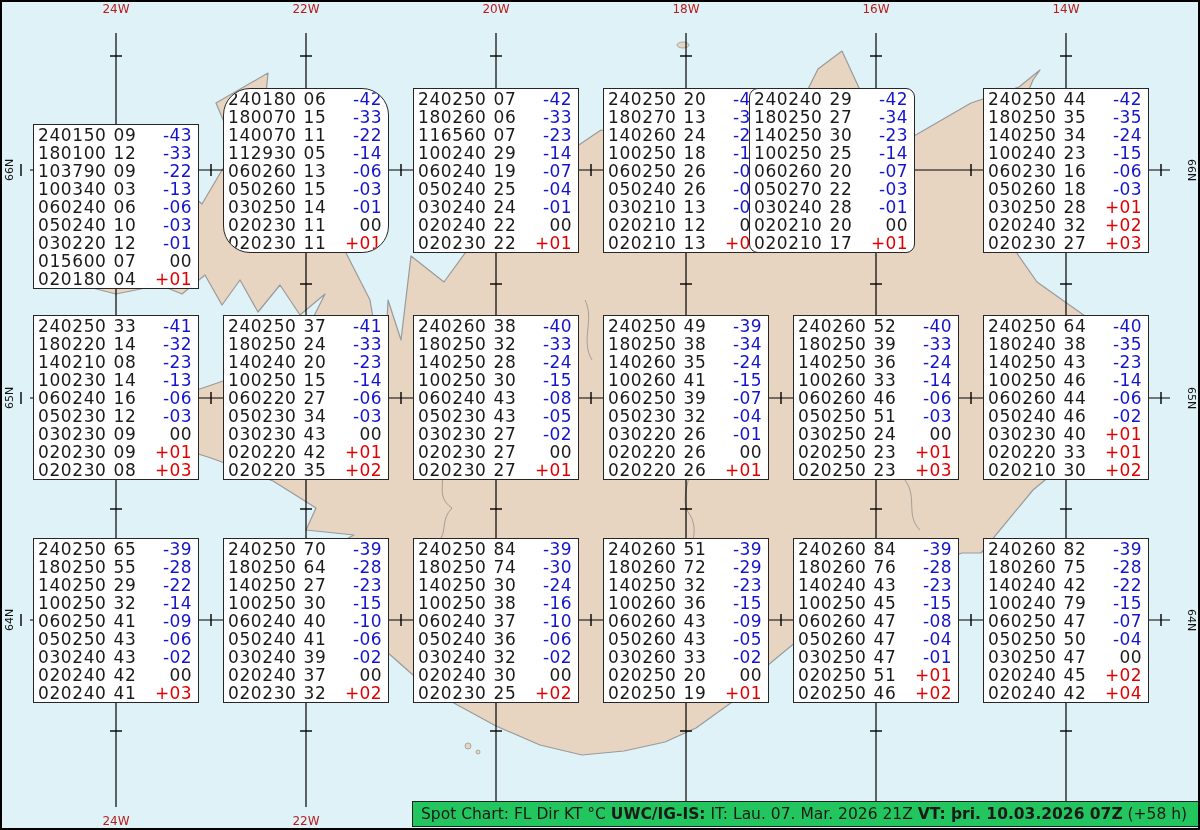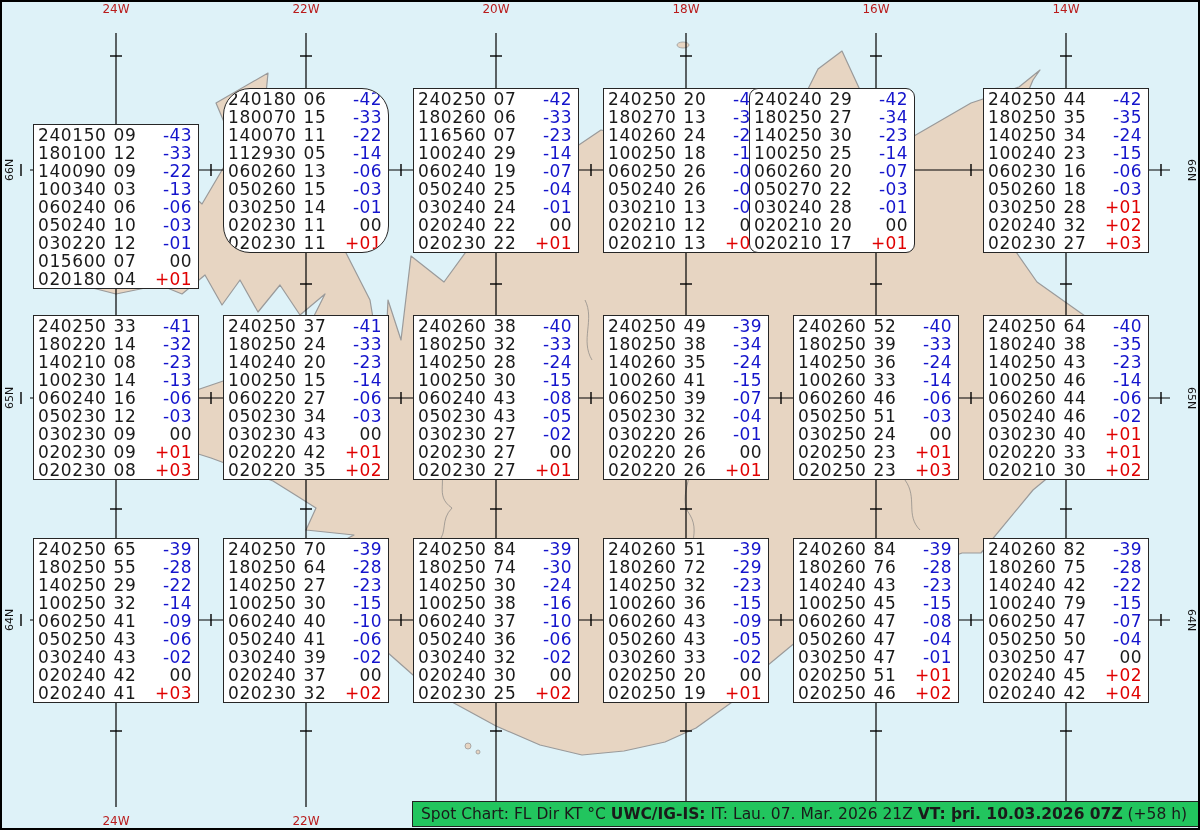--- a/index.html
+++ b/index.html
@@ -175,21 +175,21 @@
           <span class="fldir">240150</span>
           <span class="spd">09</span>
           <span class="temp neg">-43</span>
         </div>
         <div class="spot-line">
           <span class="fldir">180100</span>
           <span class="spd">12</span>
           <span class="temp neg">-33</span>
         </div>
         <div class="spot-line">
-          <span class="fldir">140090</span>
+          <span class="fldir">103790</span>
           <span class="spd">09</span>
           <span class="temp neg">-22</span>
         </div>
         <div class="spot-line">
           <span class="fldir">100340</span>
           <span class="spd">03</span>
           <span class="temp neg">-13</span>
         </div>
         <div class="spot-line">
           <span class="fldir">060240</span>

